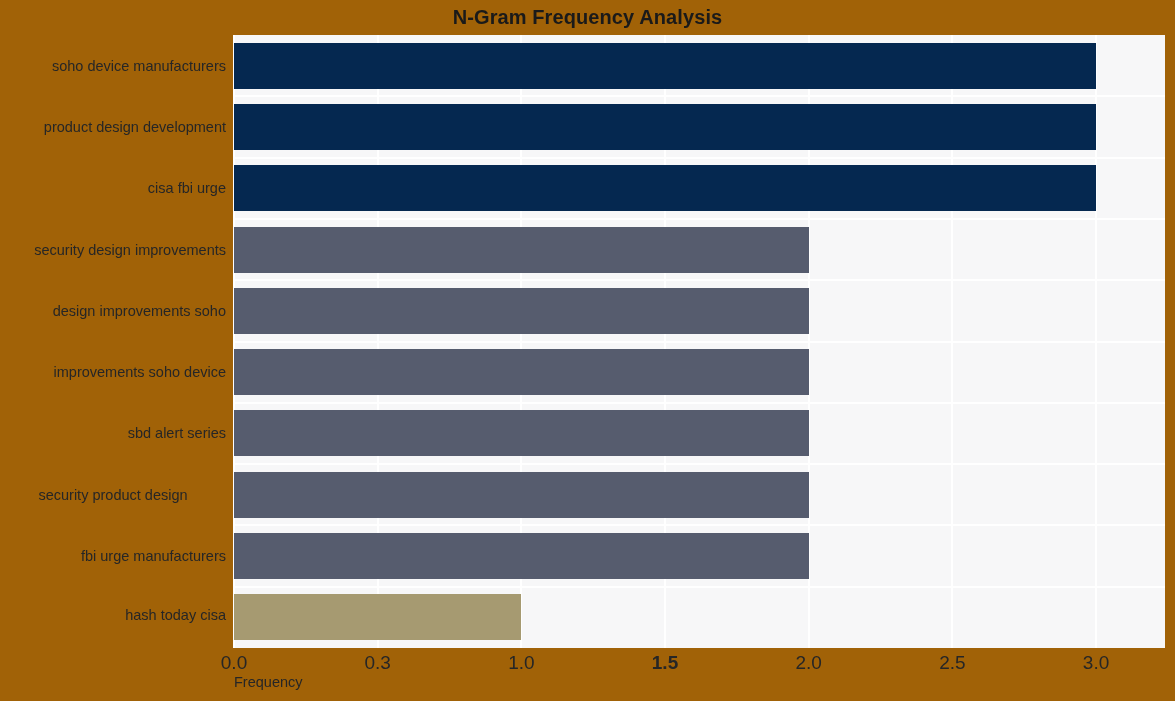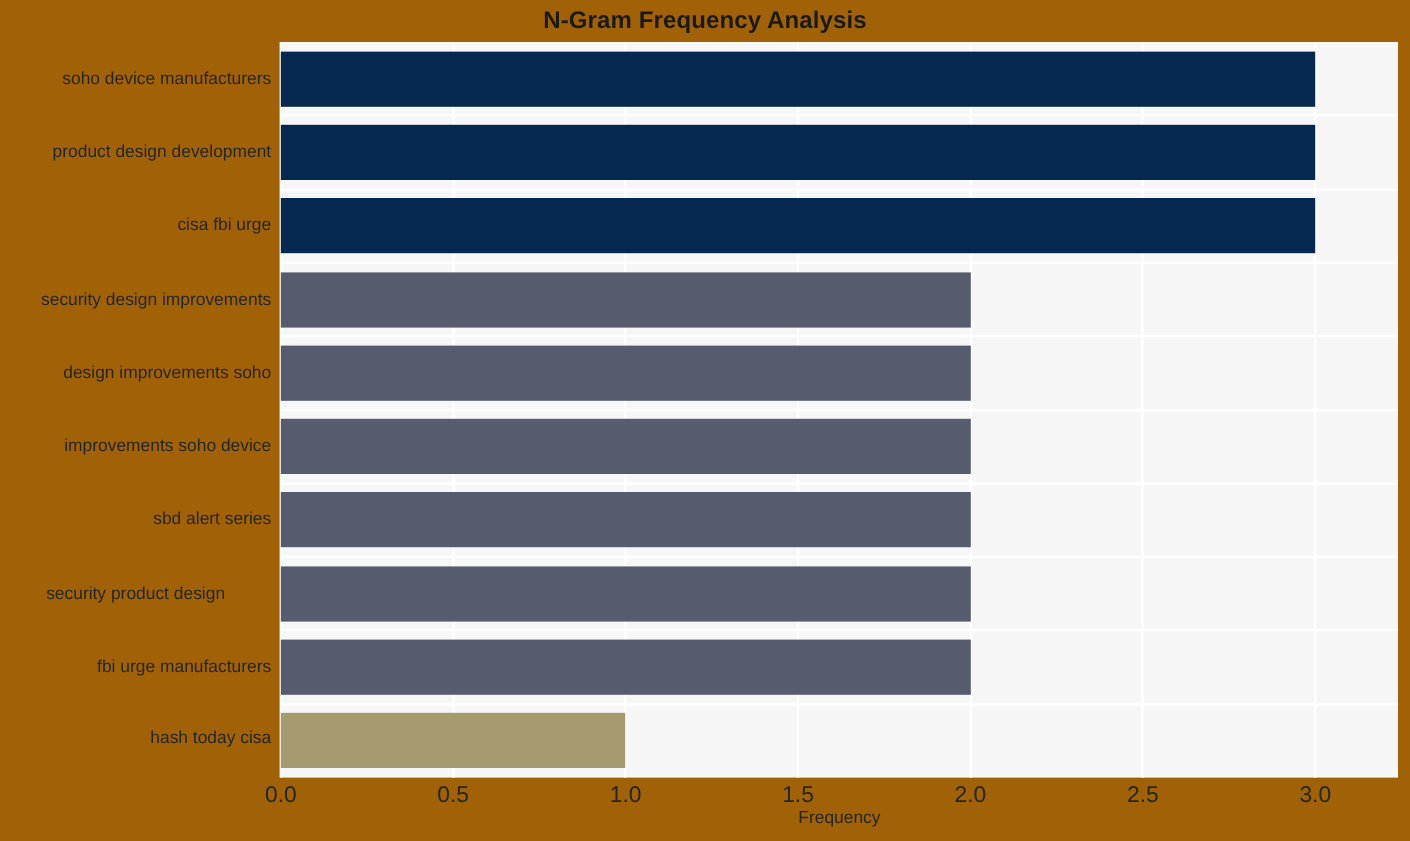--- a/index.html
+++ b/index.html
@@ -110,21 +110,21 @@
     color: #262626;
     transform: translateX(-50%);
     white-space: nowrap;
   }
 
   #x-axis-title {
     position: absolute;
     left: 234px;
     top: 674px;
     width: 931px;
-    text-align: center;
+    text-align: left;
     font-size: 14.5px;
     color: #262626;
   }
 </style>
 </head>
 <body>
 
 <div id="figure">
 
   <div id="chart-title">N-Gram Frequency Analysis</div>
@@ -172,23 +172,23 @@
       <div class="y-tick-label" style="top: 275.85px; color: rgb(38, 38, 38);">design improvements soho</div>
       <div class="y-tick-label" style="top: 337.15px; color: rgb(38, 38, 38);">improvements soho device</div>
       <div class="y-tick-label" style="top: 398.45px; color: rgb(38, 38, 38);">sbd alert series</div>
       <div class="y-tick-label" style="top: 459.75px; color: rgb(38, 38, 38); text-align: center;">security product design</div>
       <div class="y-tick-label" style="top: 521.05px; color: rgb(38, 38, 38);">fbi urge manufacturers</div>
       <div class="y-tick-label" style="top: 580px; color: rgb(38, 38, 38);">hash today cisa</div>
     </div>
 
   <div id="x-axis-labels">
       <div class="x-tick-label" style="left: 0px; color: rgb(38, 38, 38);">0.0</div>
-      <div class="x-tick-label" style="left: 143.673px; color: rgb(38, 38, 38);">0.5</div>
+      <div class="x-tick-label" style="left: 143.673px; color: rgb(38, 38, 38);">0.3</div>
       <div class="x-tick-label" style="left: 287.346px; color: rgb(38, 38, 38);">1.0</div>
-      <div class="x-tick-label" style="left: 431.019px; color: rgb(38, 38, 38);">1.5</div>
+      <div class="x-tick-label" style="left: 431.019px; color: rgb(38, 38, 38); font-weight: bold;">1.5</div>
       <div class="x-tick-label" style="left: 574.691px; color: rgb(38, 38, 38);">2.0</div>
       <div class="x-tick-label" style="left: 718.364px; color: rgb(38, 38, 38);">2.5</div>
       <div class="x-tick-label" style="left: 862.037px; color: rgb(38, 38, 38);">3.0</div>
     </div>
 
   <div id="x-axis-title">Frequency</div>
 
 </div>
 
 </body></html>

